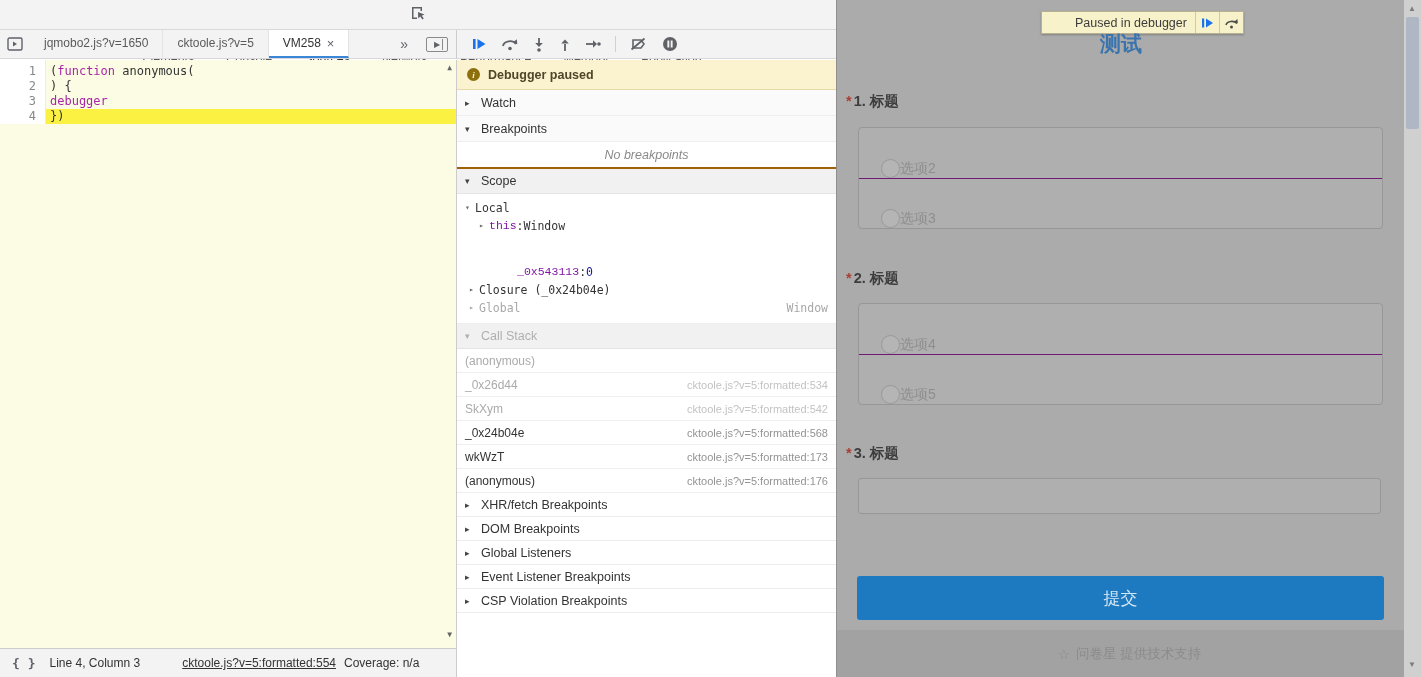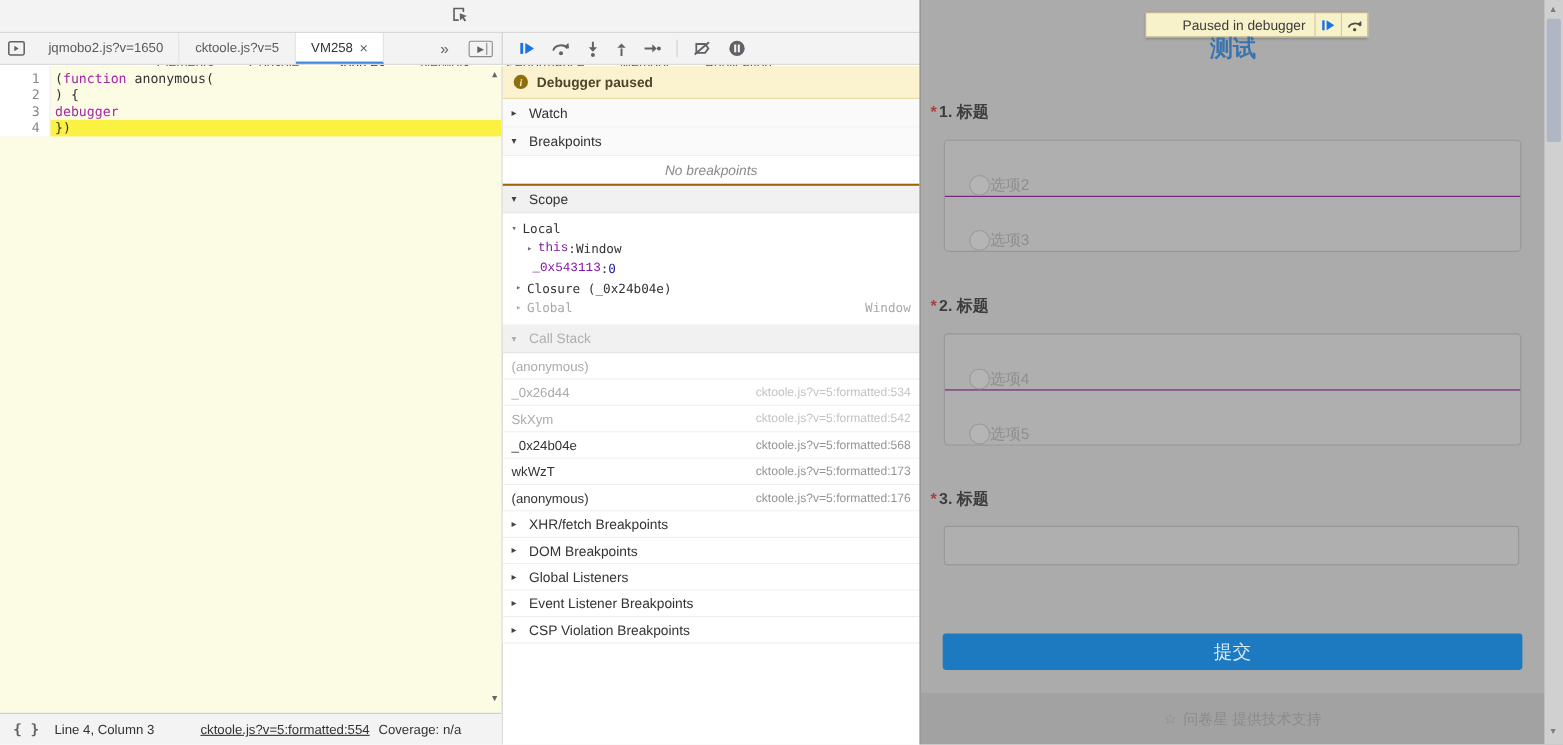--- a/index.html
+++ b/index.html
@@ -114,21 +114,21 @@
   .q-label .req{ color:#a8403a; margin-right:2px; }
   .opt-box{ position:absolute; left:21px; width:525px; border:1px solid #979797; border-radius:4px;
             background:rgba(255,255,255,0.05); }
   .opt-row{ height:50px; display:flex; align-items:flex-end; padding-left:22px; }
   .opt-row + .opt-row{ border-top:1px solid #701a75; }
   .radio{ width:19px; height:19px; border-radius:50%; border:1px solid #9a9a9a;
           background:rgba(255,255,255,0.08); flex:0 0 auto; }
   .opt-label{ font-size:14px; color:#8e8e8e; }
   .text-input{ position:absolute; left:21px; width:523px; height:36px; border:1px solid #979797;
                border-radius:3px; background:rgba(255,255,255,0.05); }
-  .submit-btn{ position:absolute; left:20px; top:576px; width:527px; height:33px; background:#1e7ac0;
+  .submit-btn{ position:absolute; left:20px; top:576px; width:527px; height:44px; background:#1e7ac0;
                border:none; border-radius:3px; color:#d6e7f4; font-size:17px;
                font-family:inherit; }
   .pg-footer{ position:absolute; left:0; top:630px; width:585px; height:47px; background:#a2a2a2;
               display:flex; align-items:center; justify-content:center; gap:6px; color:#8b8b8b;
               font-size:13.5px; }
   .pg-scroll{ position:absolute; right:0; top:0; width:17px; height:677px; background:#d0d0d0; }
   .pg-scroll .up{ position:absolute; top:4px; left:4px; font-size:8px; color:#7c7c7c; }
   .pg-scroll .dn{ position:absolute; bottom:8px; left:4px; font-size:8px; color:#7c7c7c; }
   .pg-thumb{ position:absolute; top:17px; left:2px; width:13px; height:112px; background:#b0b7c4;
              border-radius:2px; }
@@ -303,21 +303,21 @@
           <div class="scope-row">
             <span class="arr">▾</span>
             <span>Local</span>
           </div>
           <div class="scope-row" style="padding-left: 22px;">
             <span class="arr">▸</span>
             <span class="scope-name">this</span>
             <span>: </span>
             <span>Window</span>
           </div>
-          <div class="scope-row" style="padding-left: 17px;">
+          <div class="scope-row" style="padding-left: 50px; margin-top: 28px;">
             <span class="arr"></span>
             <span class="scope-name">_0x543113</span>
             <span>: </span>
             <span class="scope-val-num">0</span>
           </div>
           <div class="scope-row" style="padding-left: 12px;">
             <span class="arr">▸</span>
             <span>Closure (_0x24b04e)</span>
           </div>
           <div class="scope-row dim" style="padding-left: 12px;">

